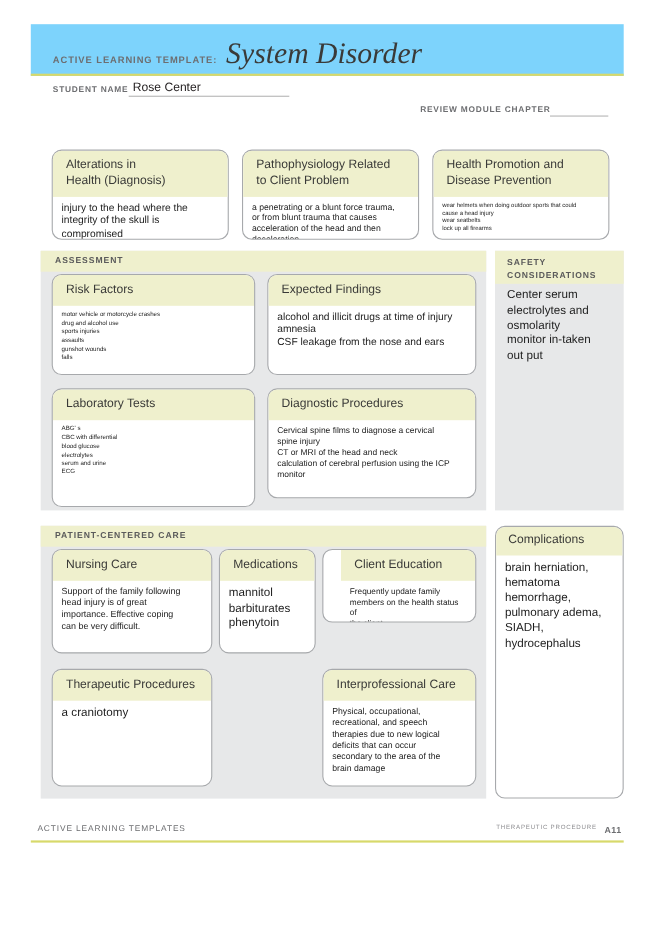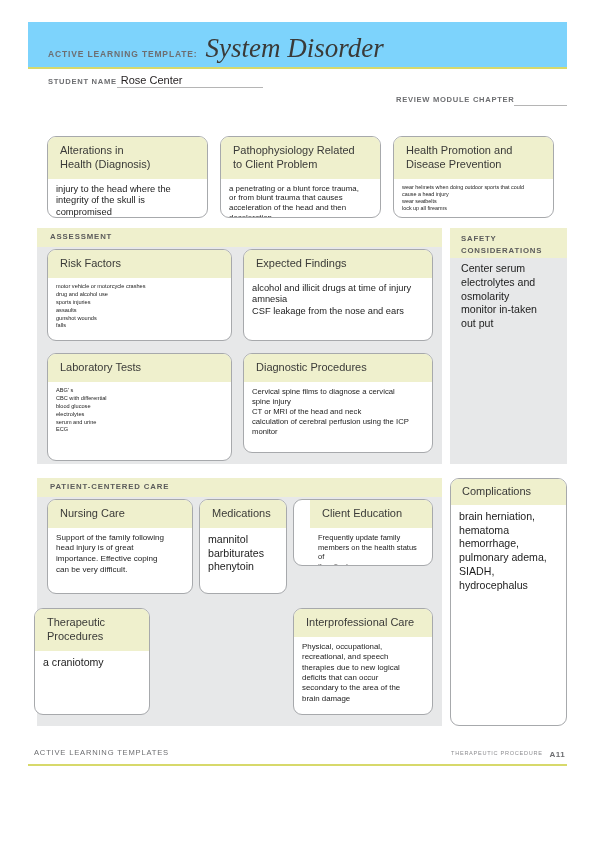--- a/index.html
+++ b/index.html
@@ -81,21 +81,21 @@
     position: absolute;
     left: 4px;
     bottom: 1px;
     font-size: 11px;
     color: #231f20;
     white-space: nowrap;
   }
 
   #row-student { left: 48px; top: 74px; width: 215px; }
   #row-disorder { left: 48px; top: 92px; width: 340px; }
-  #row-review { left: 396px; top: 92px; width: 171px; }
+  #row-review { left: 382px; top: 92px; width: 171px; }
 
   
   .box {
     position: absolute;
     border: 1px solid #a7a9ac;
     border-radius: 9px;
     background: #ffffff;
     box-sizing: border-box;
     overflow: hidden;
   }
@@ -205,21 +205,21 @@
   
   #box-risk        { left: 47px;  top: 249px; width: 185px; height: 92px; }
   #box-expected    { left: 243px; top: 249px; width: 190px; height: 92px; }
   #box-lab         { left: 47px;  top: 353px; width: 185px; height: 108px; }
   #box-diagnostic  { left: 243px; top: 353px; width: 190px; height: 100px; }
 
   
   #box-nursing     { left: 47px;  top: 499px; width: 146px; height: 95px; }
   #box-medications { left: 199px; top: 499px; width: 88px;  height: 95px; }
   #box-education   { left: 293px; top: 499px; width: 140px; height: 67px; padding-left: 16px; }
-  #box-therapeutic { left: 34px;  top: 608px; width: 116px; height: 107px; }
+  #box-therapeutic { left: 47px;  top: 608px; width: 146px; height: 107px; }
   #box-interprof   { left: 293px; top: 608px; width: 140px; height: 107px; }
 
   
   .footer-band {
     position: absolute;
     left: 28px; top: 748px;
     width: 539px; height: 16px;
     border-bottom: 2px solid #d7d96b;
   }
   #footer-left {

